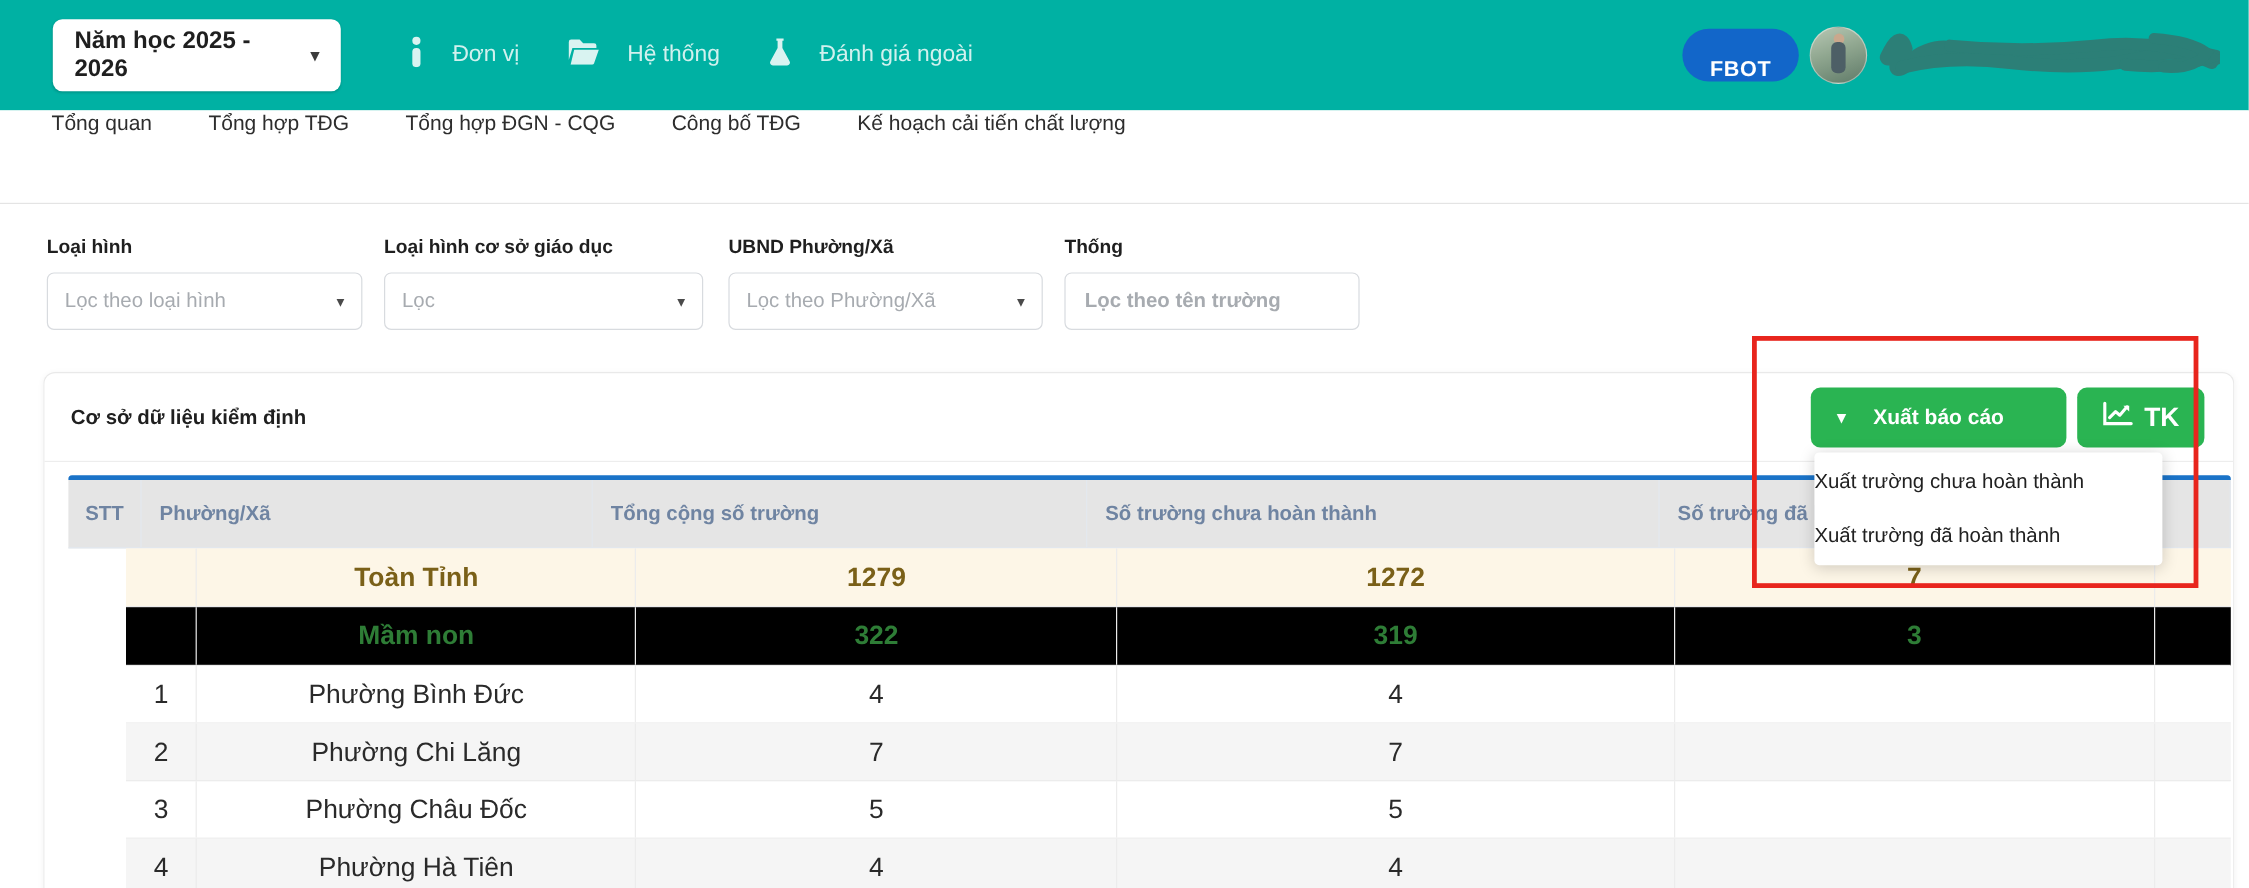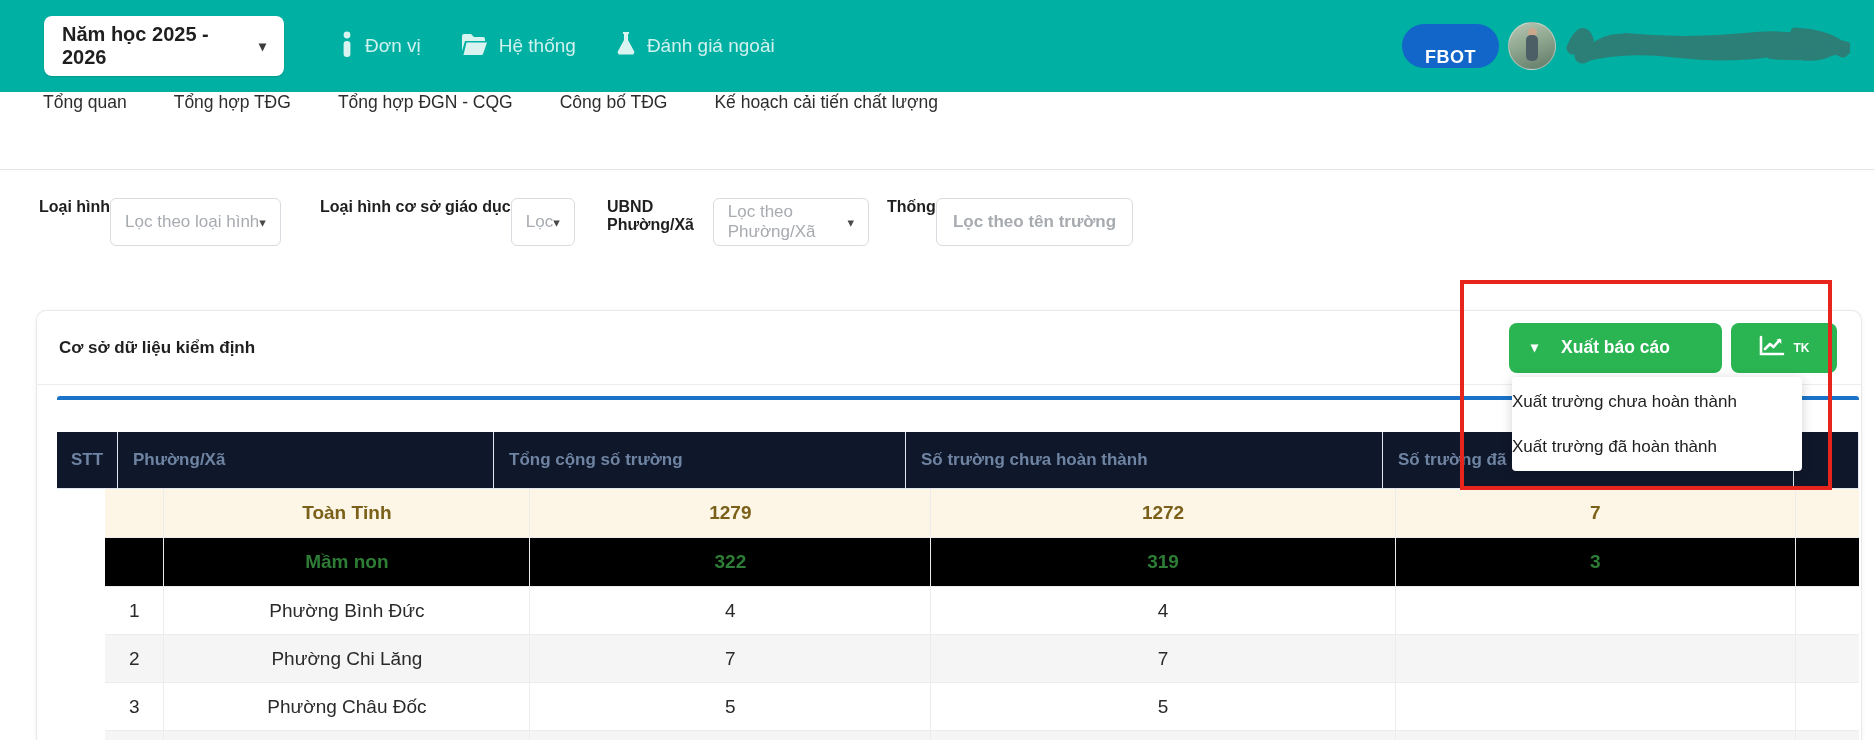--- a/index.html
+++ b/index.html
@@ -15,21 +15,21 @@
   }
   .year-btn{
     margin-left:44px;width:240px;height:60px;background:#ffffff;border-radius:8px;
     display:flex;align-items:center;justify-content:space-between;padding:0 18px;
     box-sizing:border-box;font-size:20px;font-weight:bold;color:#1f1f1f;cursor:pointer;
     box-shadow:0 1px 2px rgba(0,0,0,.15);
   }
   .year-btn .caret{font-size:14px;color:#3c3c3c;margin-left:10px;}
   .nav{display:flex;align-items:stretch;height:100%;margin-left:36px;}
   .nav-item{
-    display:flex;align-items:center;gap:11px;padding:0 20px;
+    display:flex;align-items:center;gap:23px;padding:0 20px;
     color:rgba(255,255,255,.82);font-size:19px;cursor:pointer;white-space:nowrap;
   }
   .nav-item.active{background:#0a9d90;color:#ffffff;font-weight:bold;padding:0 24px;}
   .hdr-right{margin-left:auto;margin-right:24px;display:flex;align-items:center;gap:9px;}
   .fbot{
     width:97px;height:44px;border-radius:22px;background:#1266c9;color:#fff;
     display:flex;align-items:flex-end;justify-content:center;font-size:18px;font-weight:bold;
     cursor:pointer;letter-spacing:.5px;
   }
   .avatar{
@@ -53,21 +53,21 @@
   .tab.active{color:#00a99b;font-weight:bold;}
   .tab.active::after{
     content:"";position:absolute;left:0;right:0;bottom:0;height:3px;background:#00a99b;
   }
   .red-tab-box{
     position:absolute;left:-16px;top:11px;width:calc(100% + 34px);height:75px;
     border:4px solid #e8251d;box-sizing:border-box;pointer-events:none;z-index:40;
   }
   
   .filters{position:absolute;left:39px;top:198px;display:flex;}
-  .filter{display:flex;}
+  .filter{display:flex;flex-direction:column;}
   .filter .flabel{font-size:16px;font-weight:bold;color:#1f1f1f;margin-bottom:11px;}
   .fcontrol{
     height:48px;border:1px solid #d8dbdf;border-radius:6px;background:#fff;
     display:flex;align-items:center;padding:0 14px;box-sizing:border-box;
     font-size:17px;color:#a7abb0;cursor:pointer;
   }
   .fcontrol .caret{margin-left:auto;color:#4a4a4a;font-size:13px;}
   .fcontrol input{
     border:none;outline:none;width:100%;font-size:17px;color:#0c4a6e;
     font-family:"Liberation Sans", sans-serif;
@@ -93,41 +93,41 @@
   .card-btns{margin-left:auto;margin-right:24px;display:flex;gap:9px;}
   .btn-export{
     position:relative;width:213px;height:50px;background:#2ab452;border-radius:8px;
     display:flex;align-items:center;justify-content:center;cursor:pointer;
     color:#fff;font-size:17.5px;font-weight:bold;
   }
   .btn-export .caret{position:absolute;left:22px;top:50%;transform:translateY(-54%);font-size:14px;}
   .btn-tk{
     width:106px;height:50px;background:#2ab452;border-radius:8px;cursor:pointer;
     display:flex;align-items:center;justify-content:center;gap:9px;
-    color:#fff;font-size:12px;font-weight:bold;
+    color:#fff;font-size:22px;font-weight:bold;
   }
   
   .table-wrap{position:absolute;left:20px;top:85px;width:1802px;}
   .blue-bar{height:4px;background:#1a73c8;border-radius:3px 3px 0 0;}
   .trow{display:flex;align-items:stretch;}
   .cell{
     display:flex;align-items:center;box-sizing:border-box;
     border-right:1px solid #ececec;overflow:hidden;
   }
   .cell:last-child{border-right:none;}
   .c1{width:61px;justify-content:center;}
   .c2{width:376px;}
   .c3{width:412px;}
   .c4{width:477px;}
   .c5{width:411px;}
   .c6{width:65px;}
-  .thead{height:56px;background:#0f172a;border-bottom:1px solid #e2e8ef;margin-top:32px;}
+  .thead{height:56px;background:#e5e5e5;border-bottom:1px solid #e2e8ef;}
   .thead .cell{font-size:17px;font-weight:bold;color:#6f84a2;padding-left:15px;border-right:1px solid #e3e8ee;}
   .thead .c1{padding-left:0;justify-content:center;}
-  .brow{height:48px;border-bottom:1px solid #ececec;font-size:19px;color:#2a2a2a;margin-left:48px;}
+  .brow{height:48px;border-bottom:1px solid #ececec;font-size:22px;color:#2a2a2a;margin-left:48px;}
   .brow .cell{justify-content:center;}
   .summary-warn{background:#fdf6e7;color:#7a6018;font-weight:bold;}
   .summary-ok{background:#000000;color:#2e7d36;font-weight:bold;}
   .brow.alt{background:#f5f5f5;}
   
   .dropdown{
     position:absolute;left:1512px;top:377px;width:290px;background:#fff;
     border-radius:4px;box-shadow:0 2px 12px rgba(0,0,0,.18);z-index:60;padding:2px 0;
   }
   .dd-item{

